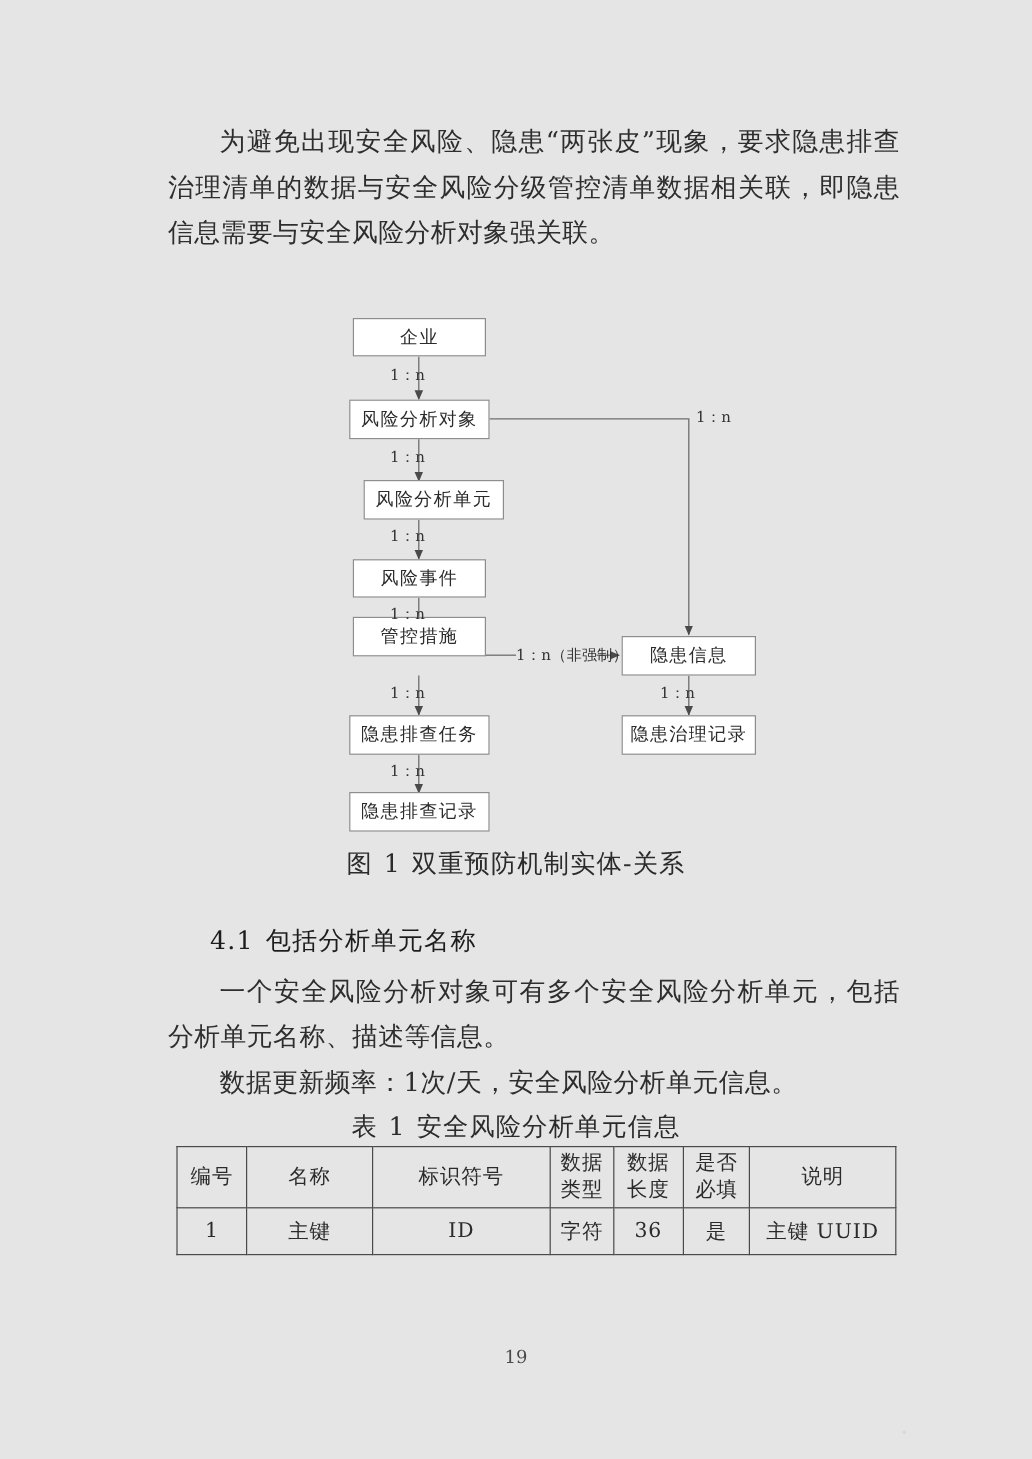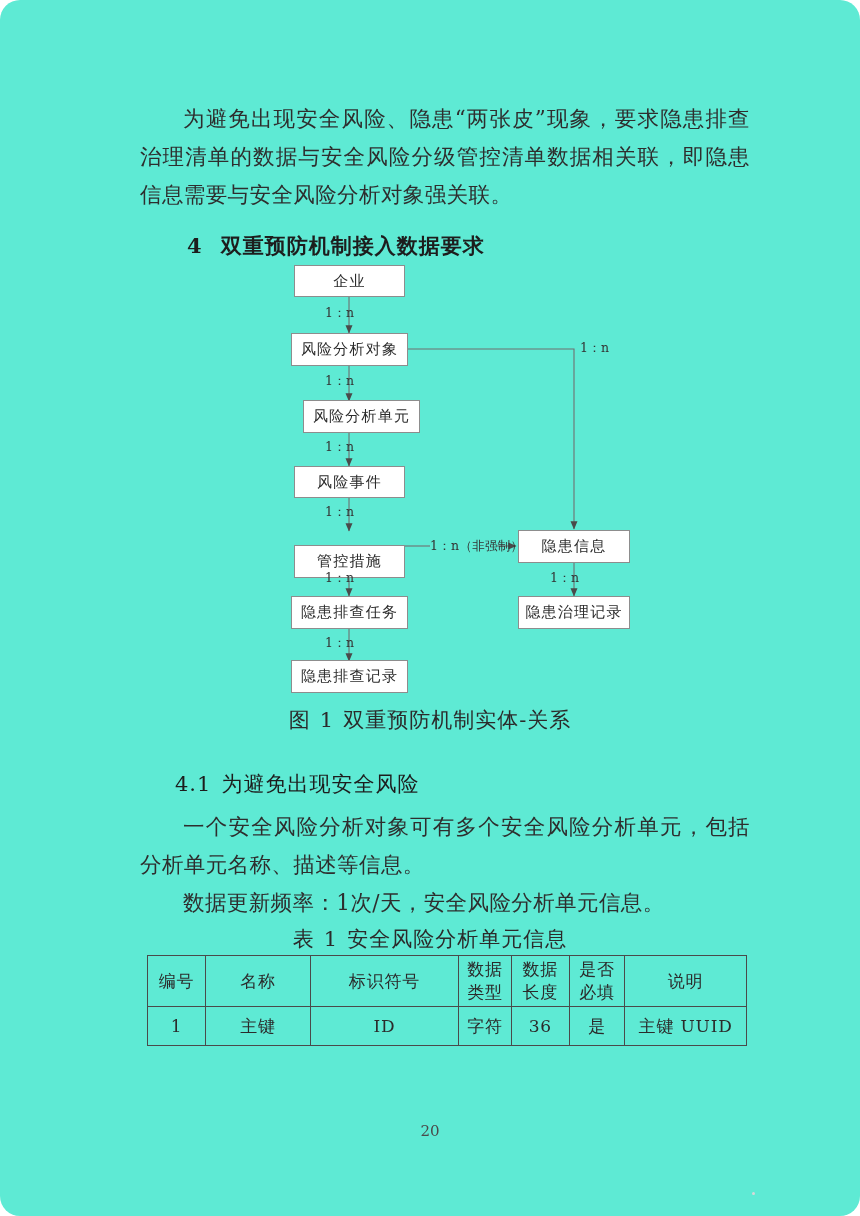--- a/index.html
+++ b/index.html
@@ -12,22 +12,21 @@
     height: 1216px;
     position: relative;
     font-family: "DejaVu Serif", "Liberation Serif", serif;
     color: #2b2b2b;
     overflow: hidden;
   }
 
   .page {
     position: absolute;
     inset: 0;
-    background: #5eead4;
-    border-radius: 20px;
+    background: #e5e5e5;
   }
 
   
   .para {
     position: absolute;
     left: 140px;
     width: 610px;
     font-size: 21.5px;
     line-height: 38px;
     text-align: justify;
@@ -158,23 +157,20 @@
     border-radius: 50%;
   }
 </style>
 </head>
 <body>
 
 <div class="page">
 
   <div class="para indent" style="top:100px;">为避免出现安全风险、隐患“两张皮”现象，要求隐患排查治理清单的数据与安全风险分级管控清单数据相关联，即隐患信息需要与安全风险分析对象强关联。</div>
 
-  <div class="heading h1">
-    <span class="heading-num">4</span><span class="gap"></span><span>双重预防机制接入数据要求</span>
-  </div>
 
   <div id="diagram">
 
     <svg class="connectors" viewBox="0 0 860 450">
       <defs>
         <marker id="arw" markerWidth="9" markerHeight="9" refX="7" refY="3.2" orient="auto">
           <path d="M0,0 L7.5,3.2 L0,6.4 Z" fill="#4a4a4a"></path>
         </marker>
       </defs>
       <g stroke="#6f6f6f" stroke-width="1.1" fill="none">
@@ -201,21 +197,21 @@
     </svg>
 
     <div class="node" style="left:294px; top:10px; width:111px; height:32px;">企业</div>
 
     <div class="node" style="left:291px; top:78px; width:117px; height:33px;">风险分析对象</div>
 
     <div class="node" style="left:303px; top:145px; width:117px; height:33px;">风险分析单元</div>
 
     <div class="node" style="left:294px; top:211px; width:111px; height:32px;">风险事件</div>
 
-    <div class="node" style="left:294px; top:290px; width:111px; height:33px;font-family:Liberation Mono, monospace;">管控措施</div>
+    <div class="node" style="left:294px; top:259px; width:111px; height:33px;font-family:Liberation Mono, monospace;">管控措施</div>
 
     <div class="node" style="left:291px; top:341px; width:117px; height:33px;text-align:center;">隐患排查任务</div>
 
     <div class="node" style="left:291px; top:405px; width:117px; height:33px;">隐患排查记录</div>
 
     <div class="node" style="left:518px; top:275px; width:112px; height:33px;">隐患信息</div>
 
     <div class="node" style="left:518px; top:341px; width:112px; height:33px;">隐患治理记录</div>
 
     <div class="edge-label" style="left:325px; top:50px;">1：n</div>
@@ -235,21 +231,21 @@
     <div class="edge-label" style="left:430px; top:283px;">1：n（非强制）</div>
 
     <div class="edge-label" style="left:550px; top:315px;">1：n</div>
   </div>
 
   <div class="caption" style="top:694px;margin-top:12px;">
     <span>图</span><span class="gap"></span><span>1</span><span class="gap"></span><span>双重预防机制实体-关系</span>
   </div>
 
   <div class="heading h2">
-    <span>4.1</span><span class="gap"></span><span>为避免出现安全风险</span>
+    <span>4.1</span><span class="gap"></span><span>包括分析单元名称</span>
   </div>
 
   <div class="para indent" style="top:808px;">一个安全风险分析对象可有多个安全风险分析单元，包括分析单元名称、描述等信息。</div>
 
   <div class="para indent" style="top:884px;">数据更新频率：1次/天，安全风险分析单元信息。</div>
 
   <div class="caption" style="top:925px;">
     <span>表</span><span class="gap"></span><span>1</span><span class="gap"></span><span>安全风险分析单元信息</span>
   </div>
 
@@ -280,17 +276,17 @@
         <td>主键</td>
         <td>ID</td>
         <td>字符</td>
         <td>36</td>
         <td>是</td>
         <td>主键 UUID</td>
       </tr>
     </tbody>
   </table>
 
-  <div class="page-number">20</div>
+  <div class="page-number">19</div>
 
   <div class="scan-speck"></div>
 
 </div>
 
 </body></html>

